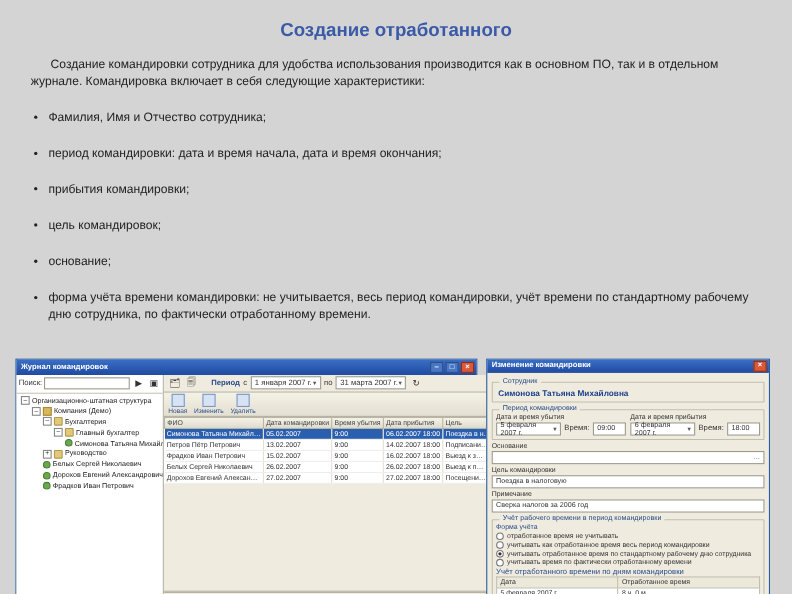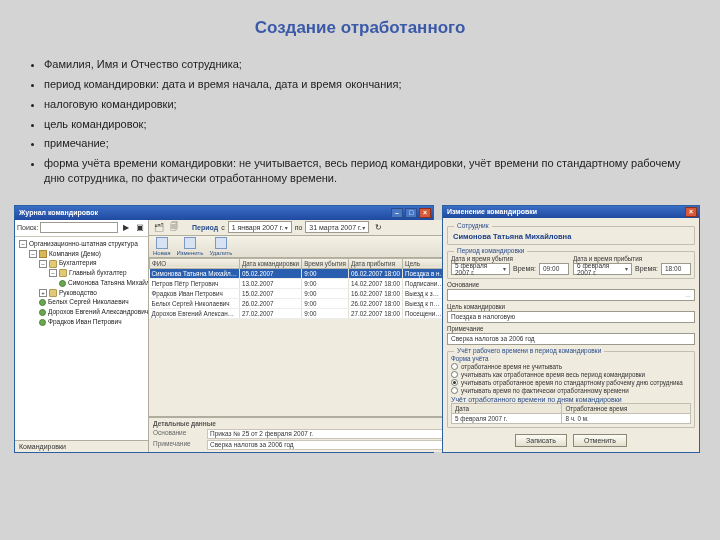--- a/index.html
+++ b/index.html
@@ -20,21 +20,21 @@
     padding-top: 18px;
   }
   .intro {
     font-size: 11px;
     color: #222;
     padding: 14px 28px 8px 28px;
     line-height: 1.35;
   }
   .intro .para { text-indent: 18px; margin-bottom: 2px; }
   .intro ul { list-style: disc; padding-left: 16px; }
-  .intro li { margin: 5px 0; }
+  .intro li { margin: 18px 0; }
   .windows-row {
     display: flex;
     gap: 8px;
     padding: 6px 14px 0 14px;
   }
   
   .win {
     border: 1px solid #2b5fa3;
     background: #efebdf;
     display: flex;
@@ -195,26 +195,27 @@
   .btn-row { display:flex; gap:6px; justify-content:center; padding:4px 0 2px 0; }
   .btn { border:1px solid #8b8775; background:linear-gradient(to bottom,#fdfcf6,#e3dfce); padding:2px 10px; font-size:7px; cursor:pointer; }
   .emp-name { color:#1a3f8a; font-size:7.5px; font-weight:bold; padding:2px 2px 0 2px;}
 </style>
 </head>
 <body>
 
 <div class="page-title">Создание отработанного</div>
 
 <div class="intro">
+  <div class="para">Создание командировки сотрудника для удобства использования производится как в основном ПО, так и в отдельном журнале. Командировка включает в себя следующие характеристики:</div>
   <ul id="bullets">
       <li>Фамилия, Имя и Отчество сотрудника;</li>
       <li>период командировки: дата и время начала, дата и время окончания;</li>
-      <li>налоговую командировки;</li>
+      <li>прибытия командировки;</li>
       <li>цель командировок;</li>
-      <li>примечание;</li>
+      <li>основание;</li>
       <li>форма учёта времени командировки: не учитывается, весь период командировки, учёт времени по стандартному рабочему дню сотрудника, по фактически отработанному времени.</li>
     </ul>
 </div>
 
 <div class="windows-row">
 
   <div class="win win-left">
     <div class="titlebar">
       <span>Журнал командировок</span>
       <div class="winbtns">

